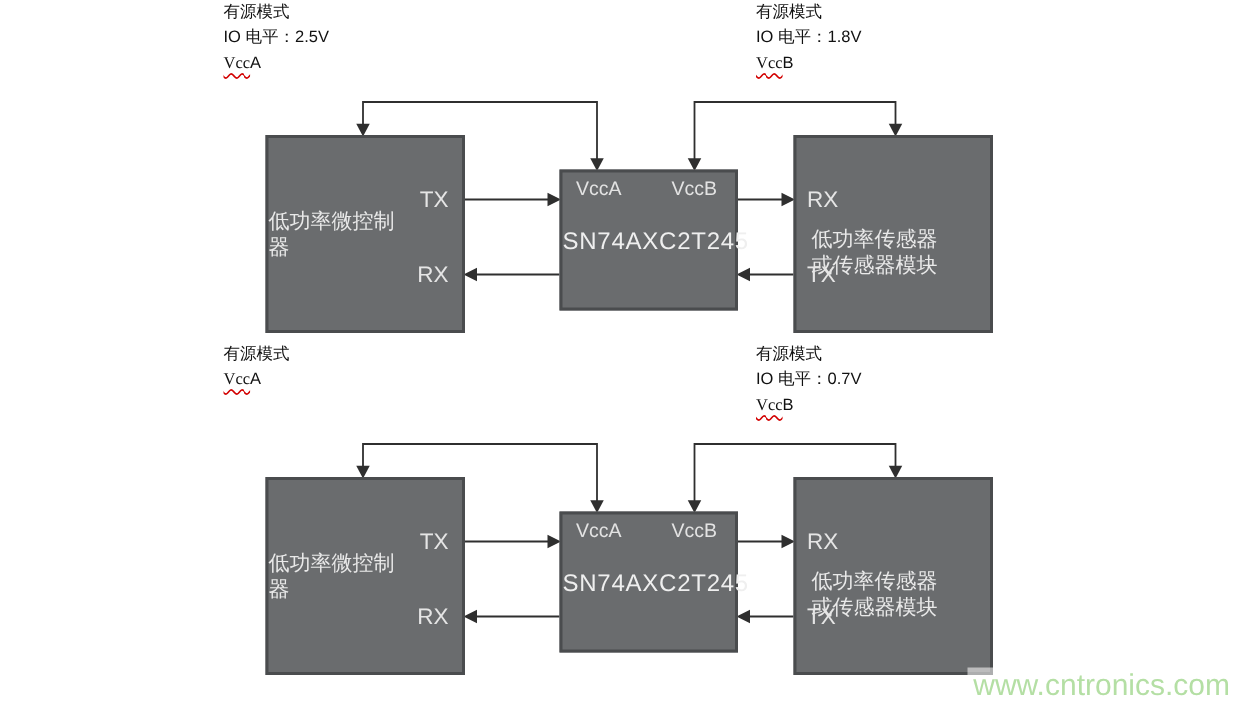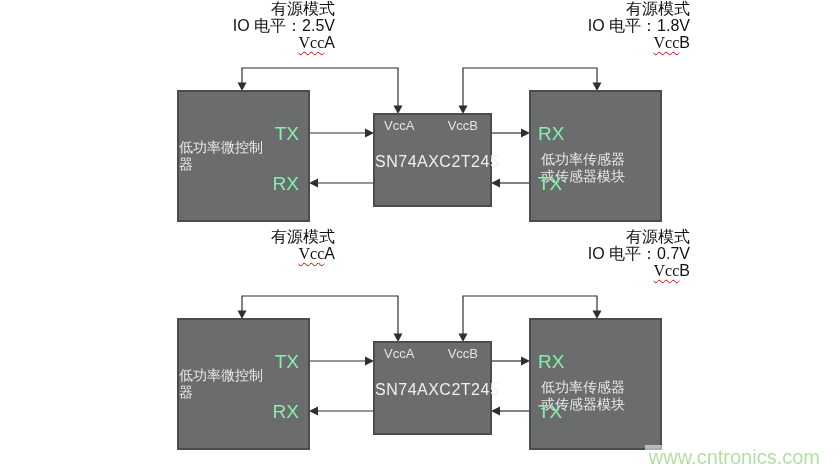--- a/index.html
+++ b/index.html
@@ -5,22 +5,22 @@
   html,body{margin:0;padding:0;}
   body{
     width:840px;height:473px;position:relative;background:#ffffff;overflow:hidden;
     font-family:"Liberation Sans","DejaVu Sans",sans-serif;
   }
   .diagram{position:absolute;left:0;width:840px;height:230px;}
   .diagram.top{top:0;}
   .diagram.bottom{top:228px;}
   .wires{position:absolute;left:0;top:0;pointer-events:none;}
   .note{
-    position:absolute;top:0;width:186px;text-align:right;
-    font-size:16px;line-height:17px;color:#111111;
+    position:absolute;top:0;width:186px;text-align:left;
+    font-size:11px;line-height:17px;color:#111111;
   }
   .note.left{left:149px;}
   .note.right{left:504px;}
   .wavy{
     text-decoration:underline wavy #d20000;
     text-decoration-thickness:1px;
     text-underline-offset:3px;
     font-family:Liberation Serif, serif;
   }
   .box{
@@ -28,21 +28,21 @@
   }
   .box.mcu{left:177px;top:90px;width:133px;height:132px;}
   .box.shifter{left:373px;top:113px;width:119px;height:94px;}
   .box.sensor{left:529px;top:90px;width:133px;height:132px;}
   .box-label{
     position:absolute;left:0;top:50%;transform:translateY(-50%);width:100%;
     text-align:left;color:#e9e9e9;font-size:14px;line-height:17px;white-space:pre-line;
   }
   .sensor .box-label{padding-left:10px;width:calc(100% - 10px);margin-top:12px;}
   .port{
-    position:absolute;color:#86efac;font-size:19px;line-height:16px;
+    position:absolute;color:#e5e5e5;font-size:15px;line-height:16px;
   }
   .port.tx1{right:9px;top:34px;}
   .port.rx1{right:9px;top:84px;}
   .port.rx2{left:7px;top:34px;}
   .port.tx2{left:7px;top:84px;}
   .pin{position:absolute;top:3px;color:#e3e3e3;font-size:13px;}
   .pin.vcca{left:9px;}
   .pin.vccb{right:12px;}
   .chip-name{
     position:absolute;left:0;top:38px;width:100%;text-align:center;

